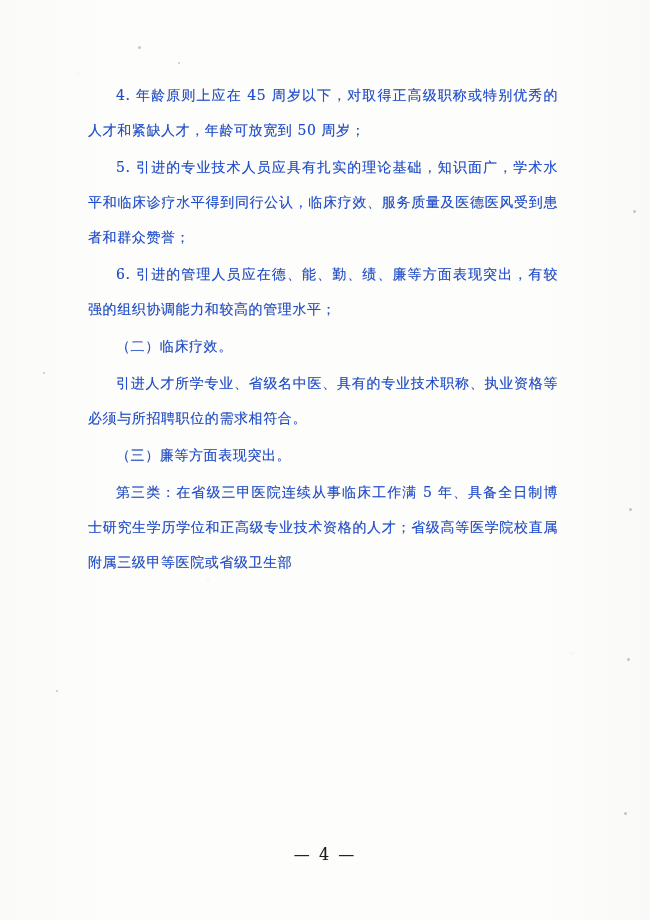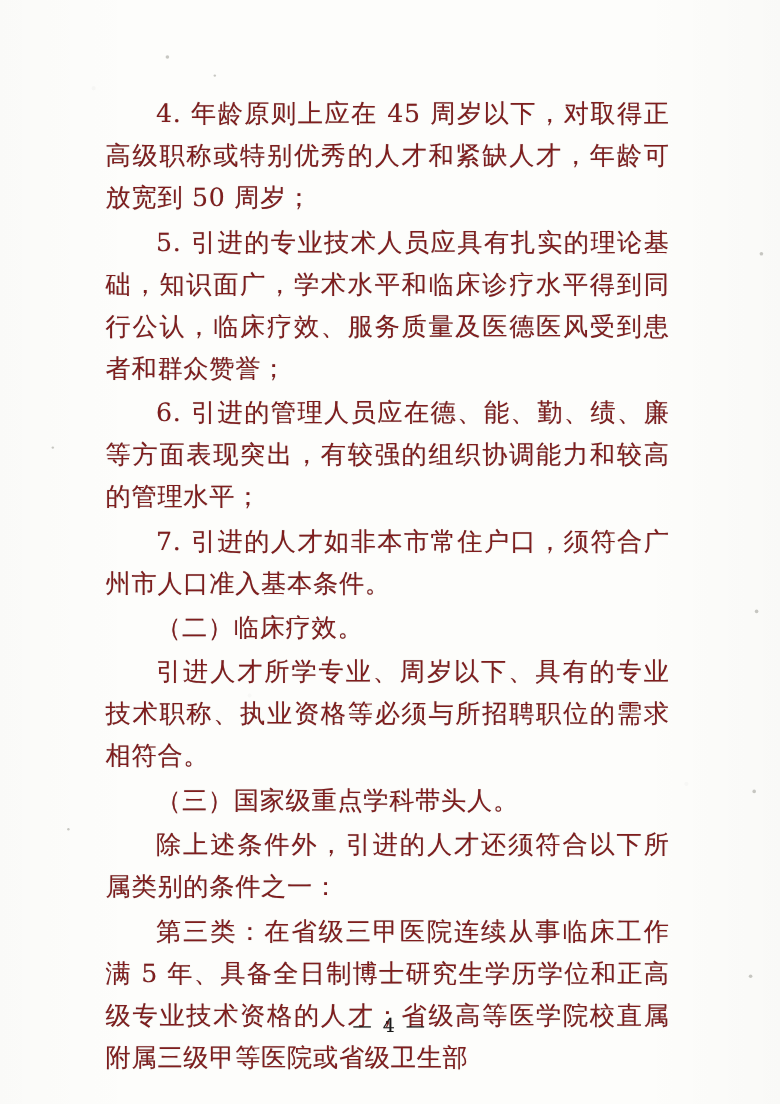--- a/index.html
+++ b/index.html
@@ -40,23 +40,23 @@
     pointer-events: none;
   }
   #body-text {
     position: absolute;
     left: 88px;
     top: 78px;
     width: 470px;
   }
   .para {
     margin: 0 0 2px 0;
-    font-size: 21px;
+    font-size: 14px;
     line-height: 35px;
-    color: #7f1d1d;
+    color: #1d4ed8;
     text-align: justify;
     text-justify: inter-ideograph;
     letter-spacing: 0.6px;
     text-indent: 2em;
     font-family: "DejaVu Serif", "Liberation Serif", serif;
     font-weight: 500;
     text-shadow: 0 0 0.7px rgba(0,0,0,0.35);
   }
   #page-number {
     position: absolute;
@@ -84,23 +84,21 @@
   <div class="speck" style="left:629px;top:508px;width:3px;height:3px;"></div>
   <div class="speck" style="left:627px;top:658px;width:3px;height:3px;"></div>
   <div class="speck" style="left:624px;top:812px;width:3px;height:3px;"></div>
   <div class="speck" style="left:43px;top:372px;width:2px;height:2px;"></div>
   <div class="speck" style="left:56px;top:690px;width:2px;height:2px;"></div>
 
   <div id="body-text">
     <p class="para">4. 年龄原则上应在 45 周岁以下，对取得正高级职称或特别优秀的人才和紧缺人才，年龄可放宽到 50 周岁；</p>
     <p class="para">5. 引进的专业技术人员应具有扎实的理论基础，知识面广，学术水平和临床诊疗水平得到同行公认，临床疗效、服务质量及医德医风受到患者和群众赞誉；</p>
     <p class="para">6. 引进的管理人员应在德、能、勤、绩、廉等方面表现突出，有较强的组织协调能力和较高的管理水平；</p>
-    <p class="para">7. 引进的人才如非本市常住户口，须符合广州市人口准入基本条件。</p>
     <p class="para">（二）临床疗效。</p>
-    <p class="para">引进人才所学专业、周岁以下、具有的专业技术职称、执业资格等必须与所招聘职位的需求相符合。</p>
-    <p class="para">（三）国家级重点学科带头人。</p>
-    <p class="para">除上述条件外，引进的人才还须符合以下所属类别的条件之一：</p>
+    <p class="para">引进人才所学专业、省级名中医、具有的专业技术职称、执业资格等必须与所招聘职位的需求相符合。</p>
+    <p class="para">（三）廉等方面表现突出。</p>
     <p class="para">第三类：在省级三甲医院连续从事临床工作满 5 年、具备全日制博士研究生学历学位和正高级专业技术资格的人才；省级高等医学院校直属附属三级甲等医院或省级卫生部</p>
   </div>
 
   <div id="page-number">— 4 —</div>
 
 </div>
 
 </body></html>

